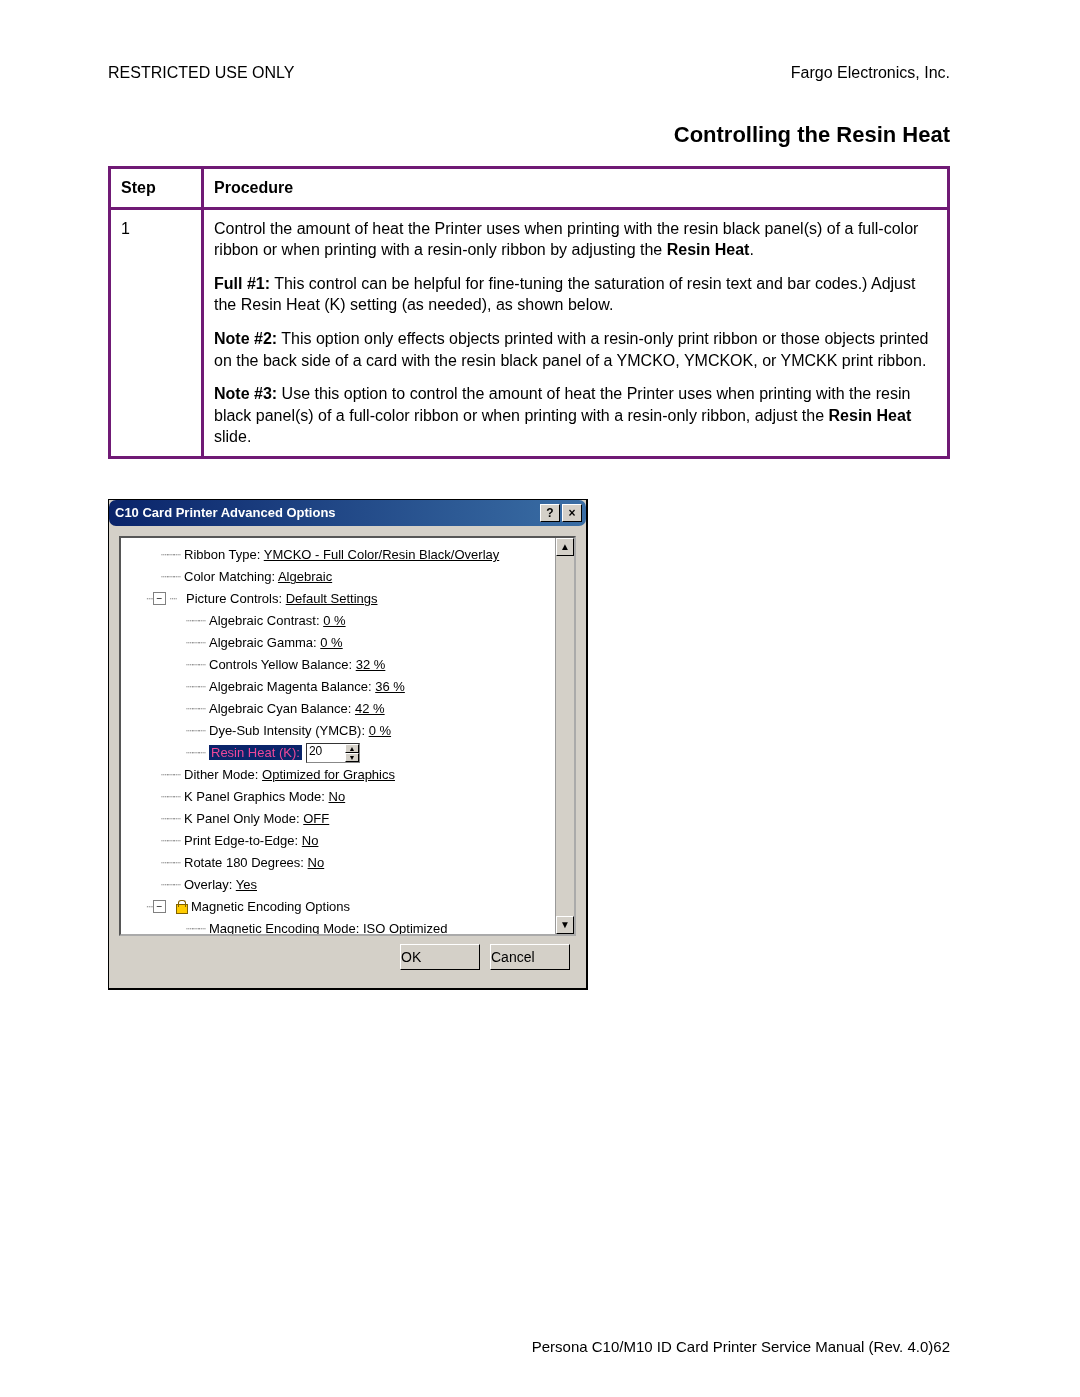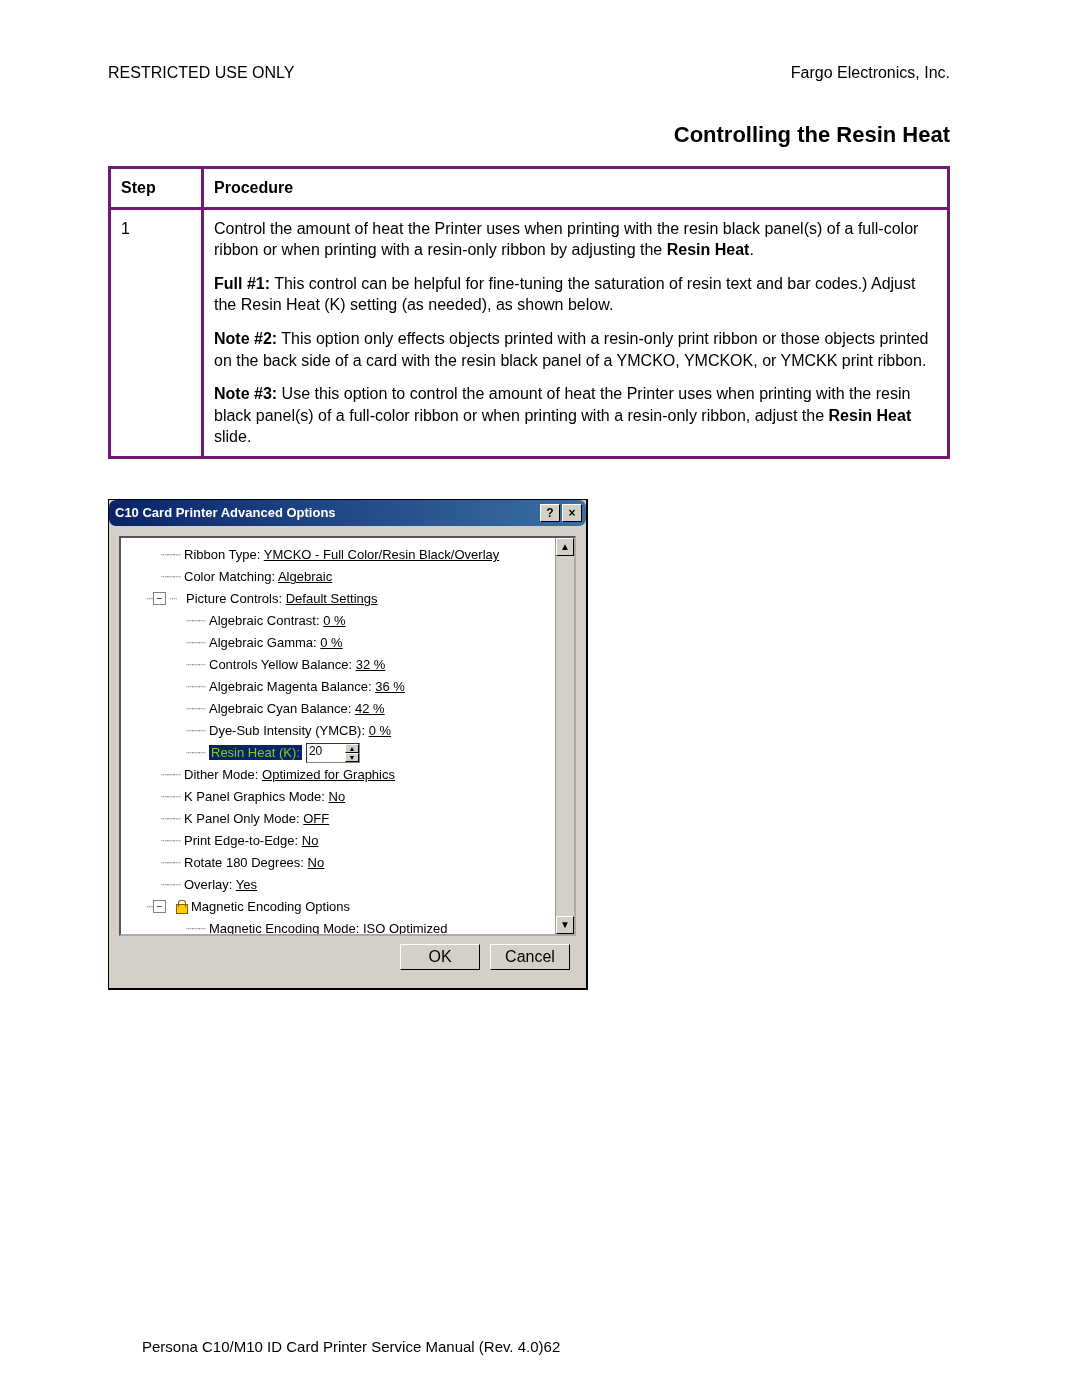--- a/index.html
+++ b/index.html
@@ -123,21 +123,21 @@
   .dots1 { width: 55px; text-align:right; padding-right:4px; }
   .dots2 { width: 80px; text-align:right; padding-right:4px; }
   .exp {
     width:11px;height:11px;border:1px solid #808080;background:#fff;
     display:inline-flex;align-items:center;justify-content:center;
     font-size:10px;line-height:1;margin-right:4px;
   }
   .label { }
   .linkval { text-decoration: underline; }
   .sel {
-    background:#0a246a; color:#84cc16; padding:0 2px;
+    background:#0a246a; color:#ec4899; padding:0 2px;
   }
   .spin {
     display:inline-flex; align-items:flex-start; margin-left:4px;
     border:1px inset #888; background:#fff; height:18px;
   }
   .spin input {
     width:34px; border:none; font-size:12px; padding:0 2px;
     font-family:Tahoma,Arial; outline:none;
   }
   .spinbtns { display:flex; flex-direction:column; }
@@ -159,29 +159,29 @@
     border:1px solid #806000;border-bottom:none;border-radius:3px 3px 0 0;
   }
   .btnrow {
     display:flex; justify-content:flex-end; gap:10px; padding: 8px 6px 8px 0;
   }
   .win-btn {
     min-width:78px; height:24px;
     background:#d4d0c8;
     border:1px solid #000;
     border-top-color:#fff; border-left-color:#fff;
-    font-family:Tahoma,Arial; font-size:16px;
-    display:flex;align-items:center;justify-content:center;
+    font-family:Tahoma,Arial; font-size:14px;
+    display:flex;align-items:center;
   }
 
   .footer {
     position:absolute;
     bottom: 42px;
     left: 142px; right: 130px;
-    display:flex; justify-content:flex-start;
+    display:flex; justify-content:flex-end;
     font-size:15px;
   }
 </style>
 </head>
 <body>
 
 <div class="page">
 
   <div class="topbar">
     <span>RESTRICTED USE ONLY</span>

